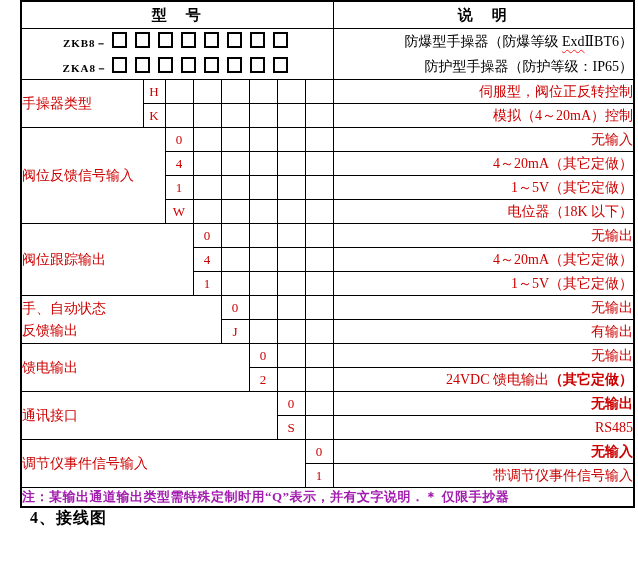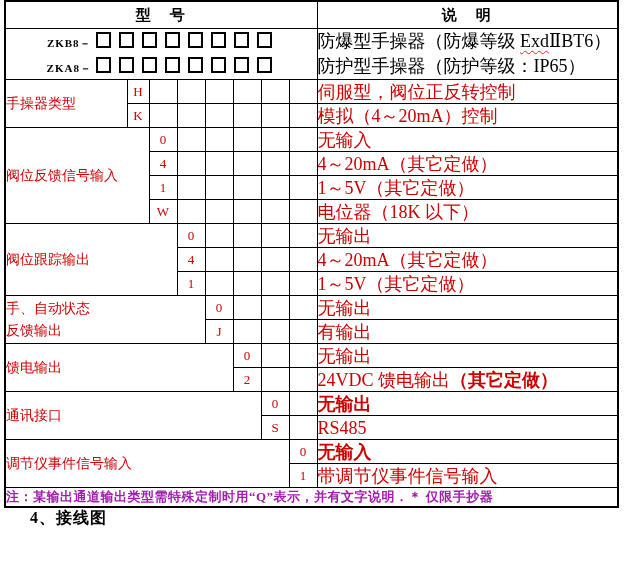--- a/index.html
+++ b/index.html
@@ -9,39 +9,39 @@
     color:#000;
   }
   .page{position:relative;width:638px;height:585px;}
   .section-title{
     font-size:16px;font-weight:bold;color:#000;
     margin:0;padding:7px 0 7px 30px;letter-spacing:1px;
   }
   .section-title.bottom{padding-top:0;}
   table.sel{
     border-collapse:collapse;table-layout:fixed;
-    margin-left:4px;width:613px;
+    margin-left:20px;width:613px;
     border:2px solid #000;
   }
   table.sel td, table.sel th{
     border:1px solid #000;padding:0;overflow:hidden;
   }
   th.hdr{
     height:26px;font-size:15px;font-weight:bold;text-align:center;
     color:#000;letter-spacing:2px;
   }
   td.model-cell{height:50px;text-align:center;vertical-align:middle;}
   .model-line{height:25px;line-height:25px;white-space:nowrap;}
   .model-prefix{font-weight:bold;font-size:11px;letter-spacing:1px;}
   .box{
     display:inline-block;width:11px;height:12px;
     border:2px solid #000;margin:0 4px;vertical-align:-1px;background:#fff;
   }
   td.desc-cell{
-    text-align:left;padding:0 6px;font-size:18px;vertical-align:middle;
+    text-align:right;padding:0 6px;font-size:14px;vertical-align:middle;
     line-height:16px;
   }
   td.model-desc{color:#000;}
   .model-desc-line{height:25px;line-height:25px;white-space:nowrap;}
   .wavy{
     text-decoration-line:underline;
     text-decoration-style:wavy;
     text-decoration-color:#ff2222;
     text-decoration-thickness:1px;
     text-underline-offset:3px;

